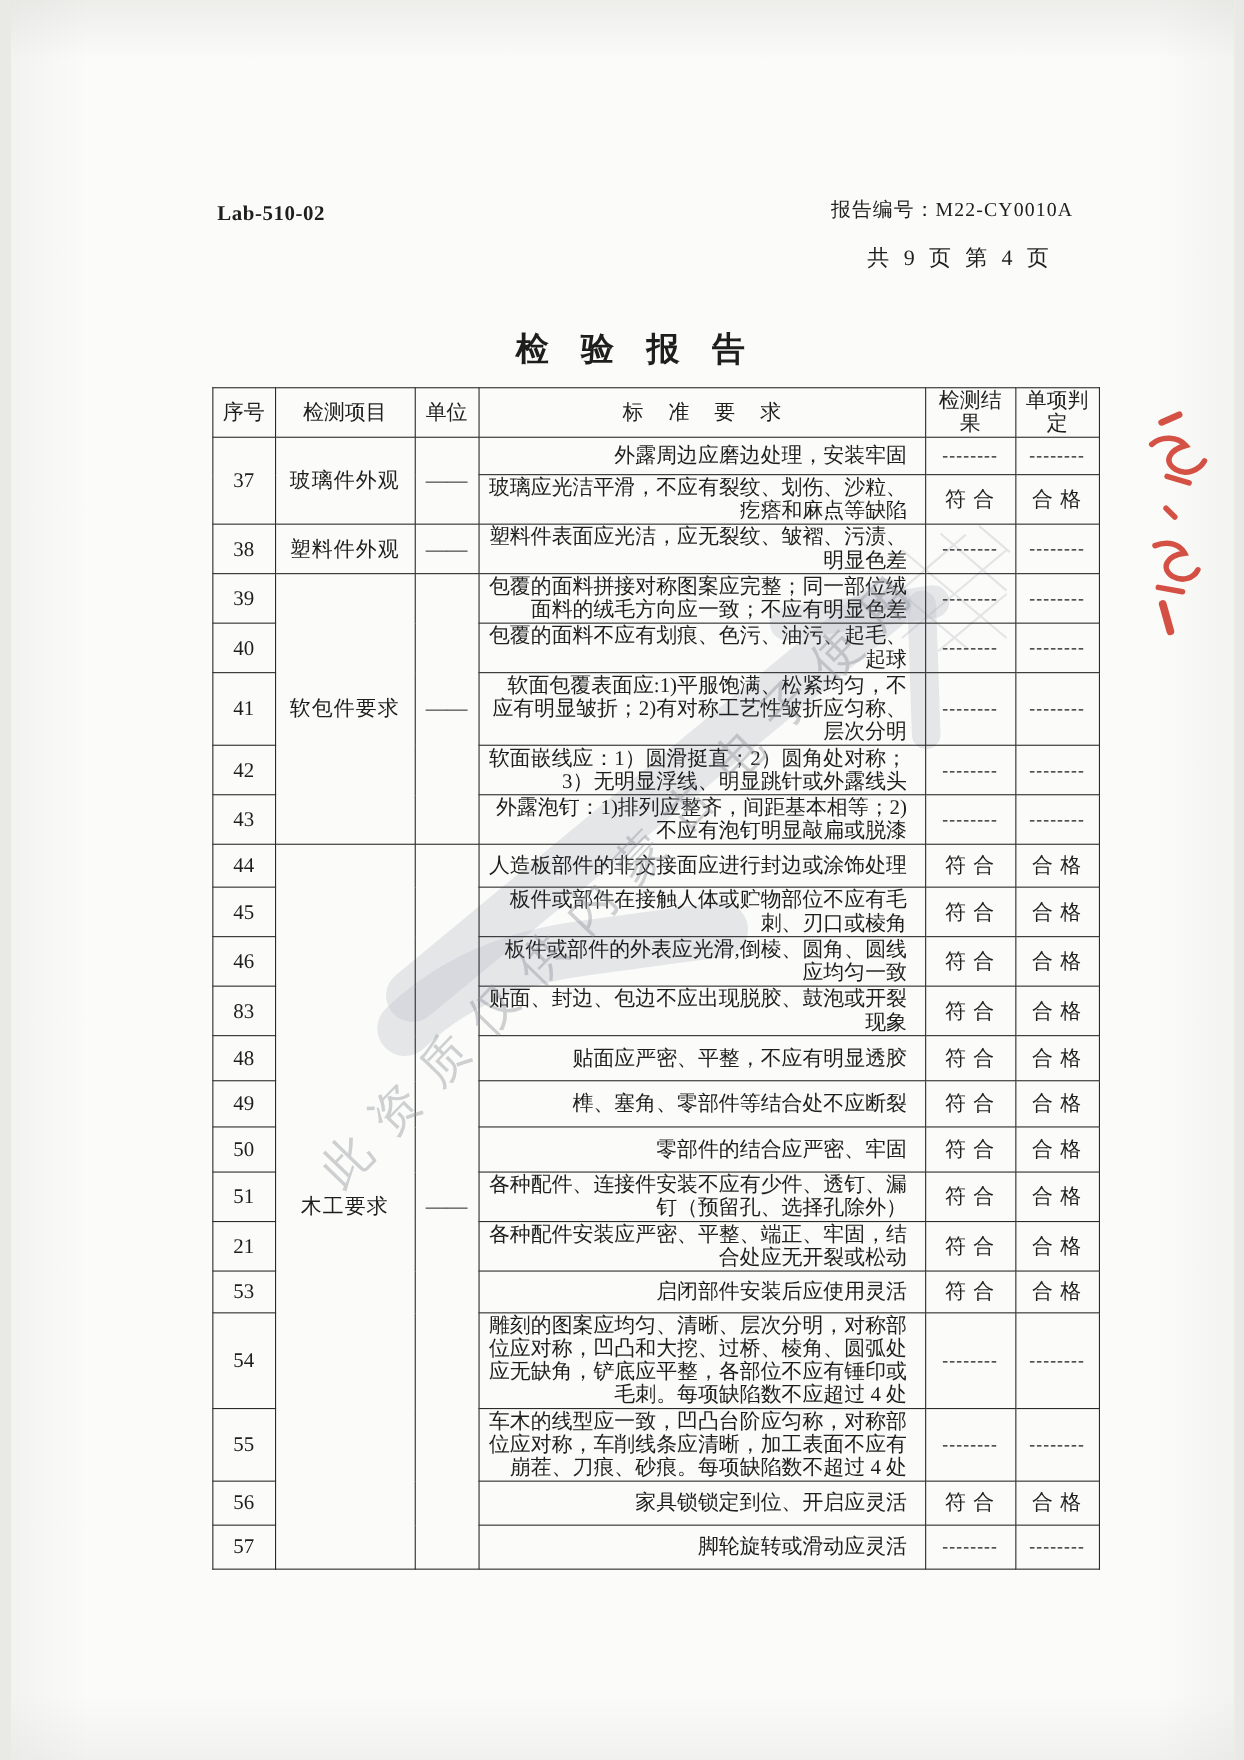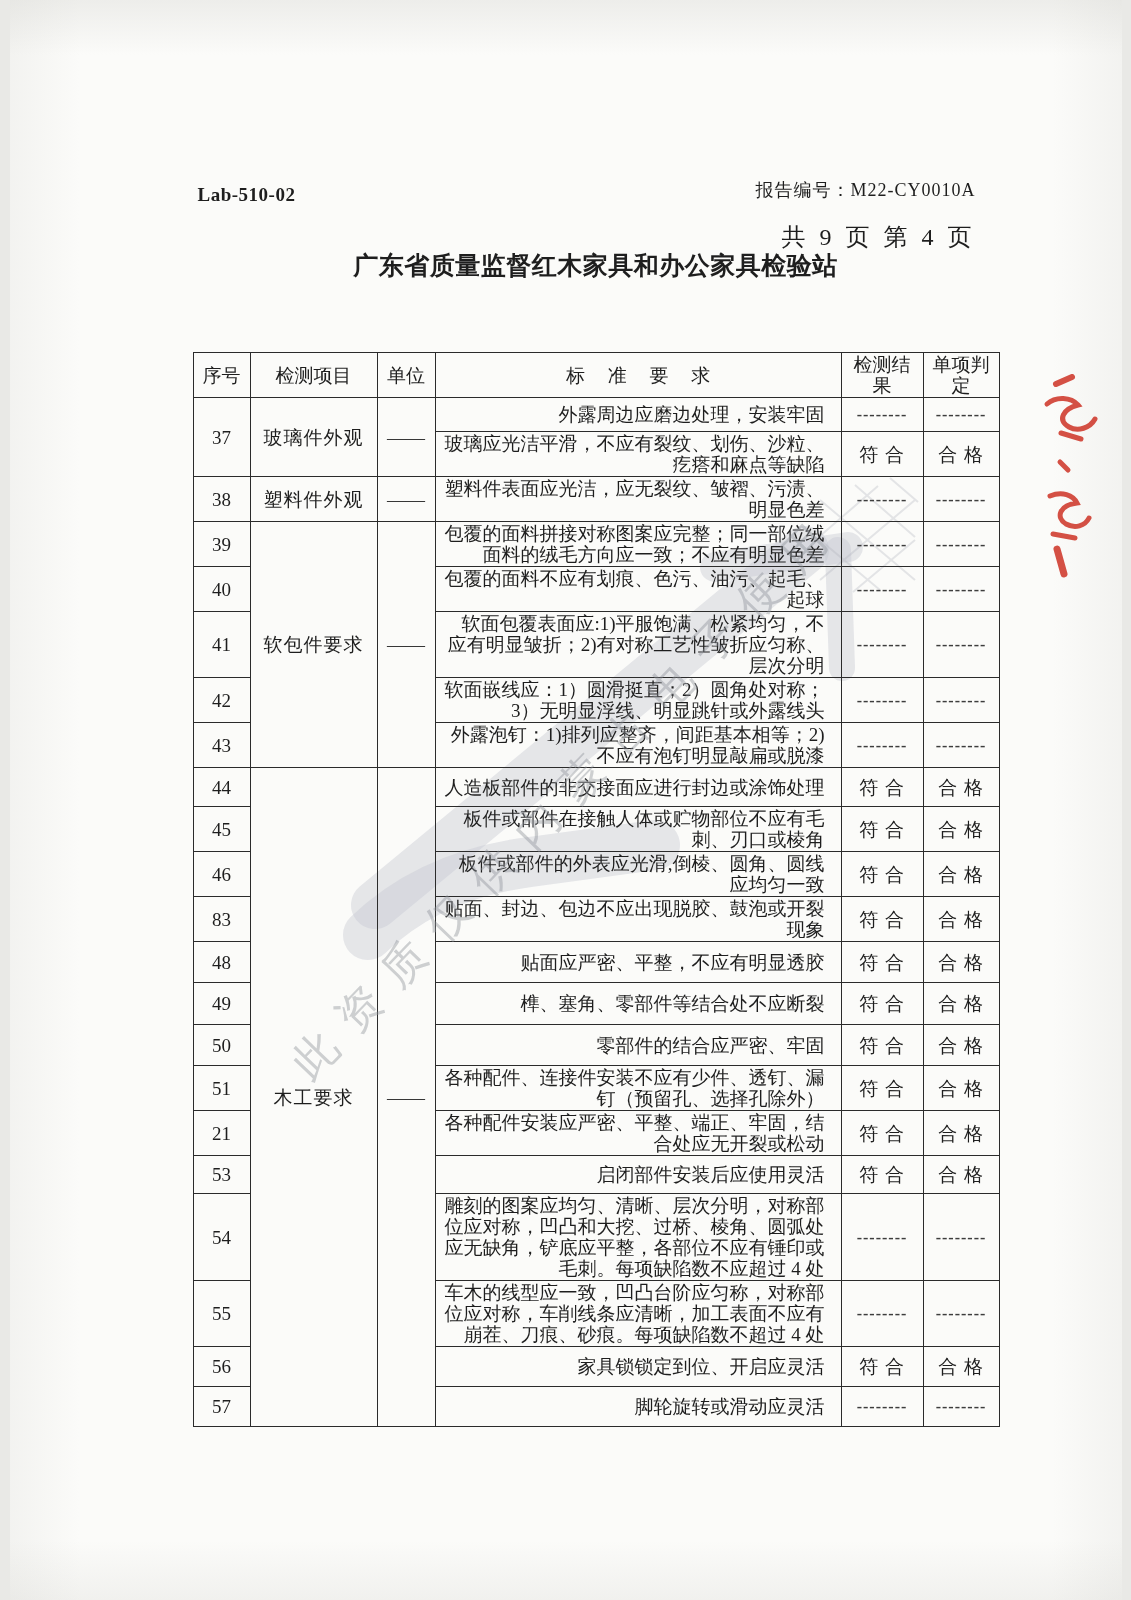--- a/index.html
+++ b/index.html
@@ -15,21 +15,21 @@
   
   .scan-shade{position:absolute;inset:0;pointer-events:none;
     background:
       linear-gradient(to bottom, rgba(205,205,200,0.30), rgba(205,205,200,0) 55px),
       linear-gradient(to top, rgba(205,205,200,0.22), rgba(205,205,200,0) 60px),
       linear-gradient(to right, rgba(205,205,200,0.18), rgba(205,205,200,0) 70px),
       linear-gradient(to left, rgba(205,205,200,0.18), rgba(205,205,200,0) 70px);
   }
   .form-code{position:absolute;left:188px;top:184px;font-size:19px;font-weight:bold;letter-spacing:.5px;}
   .report-no{position:absolute;right:146px;top:178px;font-size:18px;letter-spacing:1px;}
-  .page-info{position:absolute;right:146px;top:221px;font-size:24px;letter-spacing:4px;text-align:right;}
+  .page-info{position:absolute;right:164px;top:221px;font-size:20px;letter-spacing:4px;text-align:right;}
   .org-title{position:absolute;left:183px;top:249px;width:806px;text-align:center;
     font-size:25px;font-weight:bold;letter-spacing:.5px;}
   .report-title{position:absolute;left:140px;top:297px;width:850px;text-align:center;
     font-size:30px;font-weight:bold;letter-spacing:3px;word-spacing:16px;}
 
   table.report-table{
     position:absolute;left:183px;top:352px;width:806px;
     border-collapse:collapse;table-layout:fixed;
     font-size:19px;line-height:21px;
   }
@@ -81,21 +81,21 @@
     </g>
     <g stroke="rgba(172,176,184,0.30)" stroke-width="2">
       <path d="M 810 500 l 95 80 M 810 540 l 60 50 M 845 485 l 60 52 M 880 478 l 28 24
                M 905 500 l -95 80 M 905 540 l -62 52 M 868 486 l -58 50"></path>
     </g>
   </svg>
 
   <div class="form-code">Lab-510-02</div>
   <div class="report-no">报告编号：M22-CY0010A</div>
   <div class="page-info">共 9 页 第 4 页</div>
-  <div class="org-title">广东省质量监督红木家具和办公家具检验站</div>
+  <div class="report-title">检 验 报 告</div>
 
   <table class="report-table">
     <colgroup>
       <col class="col-no">
         <col class="col-item">
         <col class="col-unit">
       <col class="col-req">
         <col class="col-result">
         <col class="col-verdict">
     </colgroup>

